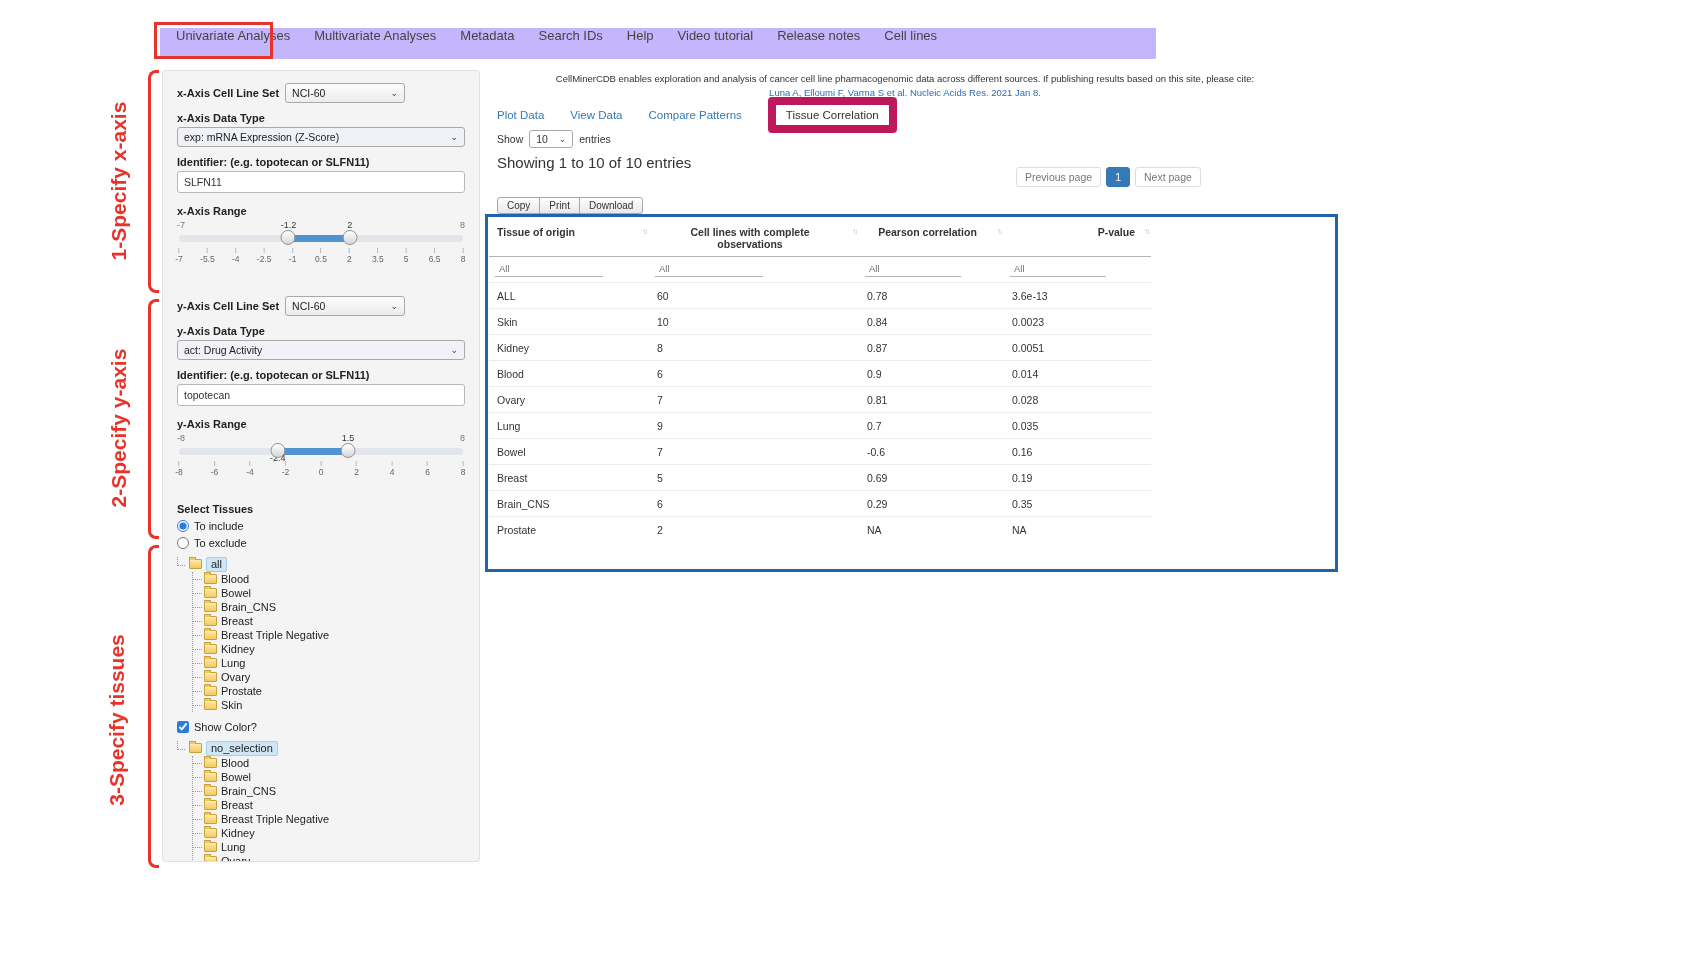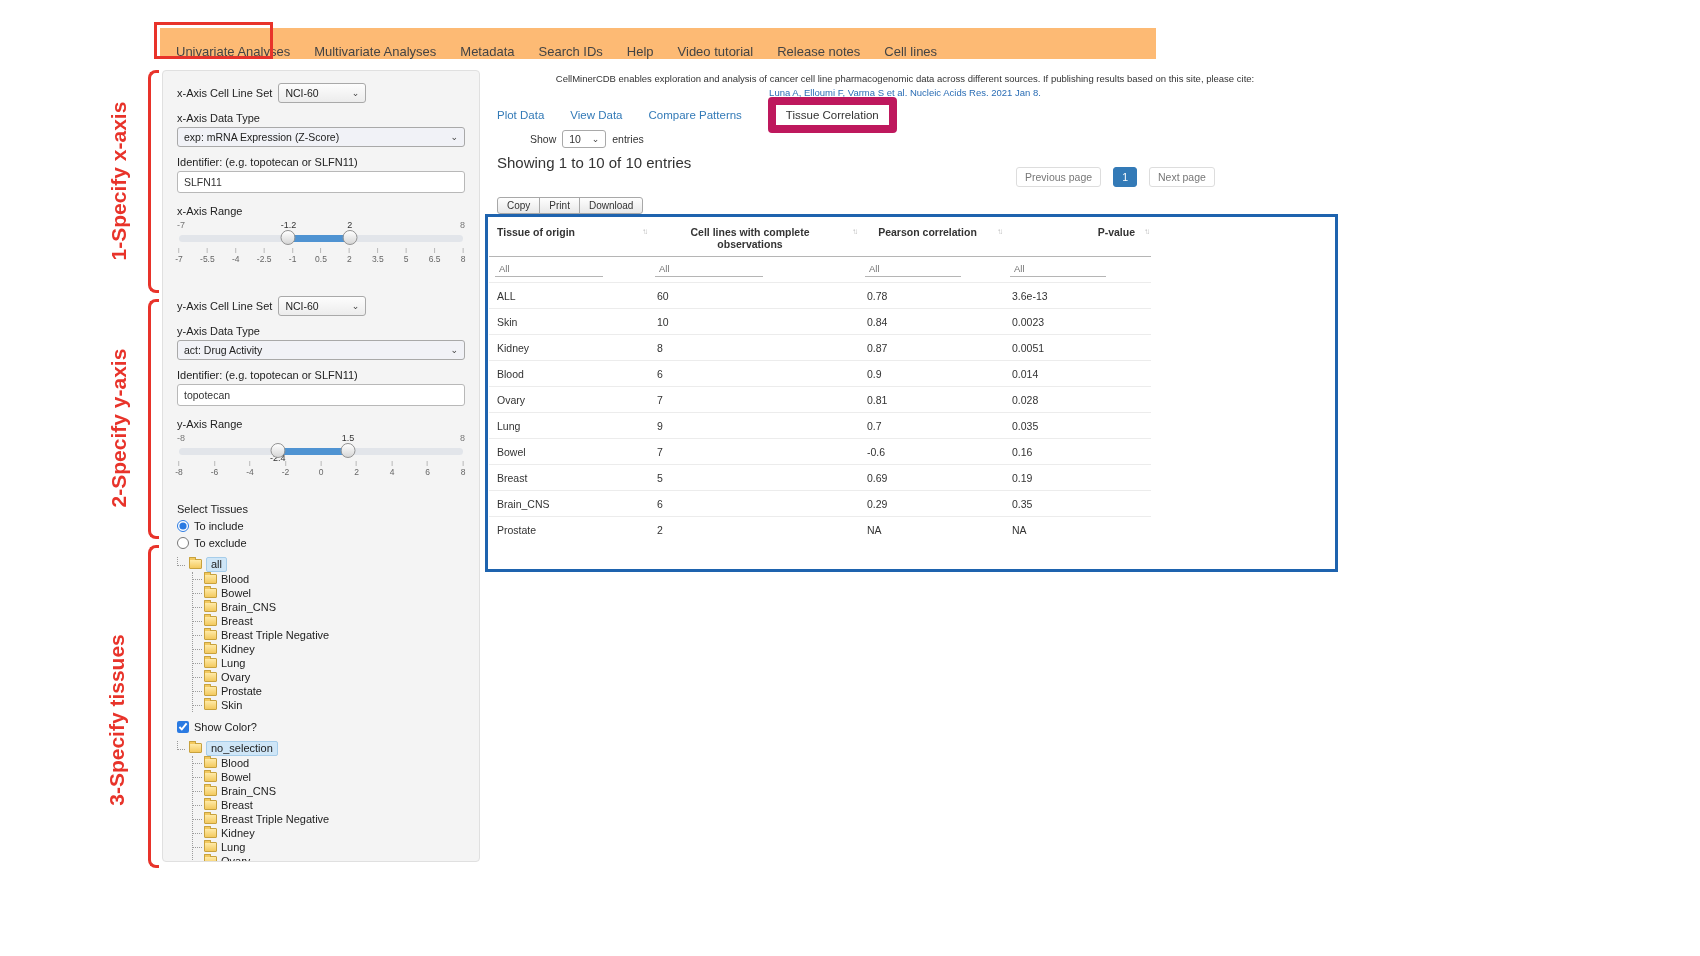--- a/index.html
+++ b/index.html
@@ -5,21 +5,21 @@
   * { box-sizing: border-box; }
   html,body { margin:0; padding:0; }
   body {
     width:1700px; height:956px; position:relative; background:#fff;
     font-family:"Liberation Sans", sans-serif; color:#333; overflow:hidden;
   }
 
   
   .navbar {
     position:absolute; left:160px; top:28px; width:996px; height:31px;
-    background:#fdba74; display:flex; align-items:flex-end; gap:24px;
+    background:#c4b5fd; display:flex; align-items:flex-start; gap:24px;
     padding-left:16px; font-size:13px; color:#444;
   }
   .nav-item { cursor:pointer; white-space:nowrap; }
 
   .red-box {
     position:absolute; left:154px; top:22px; width:119px; height:37px;
     border:3px solid #e8332a; z-index:6; pointer-events:none;
   }
 
   
@@ -33,30 +33,30 @@
     white-space:nowrap; transform:translate(-50%,-50%) rotate(-90deg);
     z-index:5; pointer-events:none;
   }
 
   
   .sidebar {
     position:absolute; left:162px; top:70px; width:318px; height:792px;
     background:#f4f4f4; border:1px solid #e0e0e0; border-radius:4px;
     padding:10px 14px 6px 14px; font-size:11px; color:#222; overflow:hidden;
   }
-  .lbl { font-weight:normal; margin-top:9px; margin-bottom:3px; }
+  .lbl { font-weight:bold; margin-top:9px; margin-bottom:3px; }
   .inline-row { display:flex; align-items:center; gap:6px; margin-top:2px; }
   .sel {
     background:linear-gradient(#fdfdfd,#ececec); border:1px solid #a9a9a9;
     border-radius:3px; padding:2px 6px; height:20px;
     display:flex; align-items:center; justify-content:space-between; gap:8px;
     font-size:10.5px; cursor:pointer;
   }
   .sel .chev { font-size:9px; color:#444; line-height:1; }
-  .sel.small { width:88px; }
+  .sel.small { width:120px; }
   .sel.full  { width:100%; background:#f1f2f7; }
   .txt-input {
     width:100%; height:22px; border:1px solid #b8b8b8; border-radius:3px;
     font-size:10.5px; padding:2px 6px; background:#fff; font-family:inherit; color:#333;
   }
 
   
   .slider { position:relative; height:54px; margin-top:3px; }
   .sl-min, .sl-max { position:absolute; top:0; font-size:9px; color:#777; }
   .sl-min { left:0; } .sl-max { right:0; }
@@ -89,26 +89,26 @@
   .tree-item-label { line-height:12px; }
 
   
   .citation { position:absolute; left:470px; top:72px; width:870px; text-align:center; font-size:9.5px; color:#333; line-height:1.5; }
   .citation .cite-link { color:#2a6db5; cursor:pointer; }
 
   .tabs { position:absolute; left:497px; top:102px; display:flex; align-items:center; gap:26px; font-size:11.5px; color:#337ab7; height:26px; }
   .tab { cursor:pointer; white-space:nowrap; }
   .tab-active { border:8px solid #be185d; border-radius:4px; padding:4px 10px; color:#333; }
 
-  .show-row { position:absolute; left:497px; top:130px; display:flex; align-items:center; gap:6px; font-size:10.5px;margin-left:33px; }
+  .show-row { position:absolute; left:497px; top:130px; display:flex; align-items:center; gap:6px; font-size:10.5px; }
   .sel.tiny { width:44px; height:18px; background:#fff; }
 
   .showing { position:absolute; left:497px; top:154px; font-size:15px; color:#333; }
 
-  .pagination { position:absolute; left:1016px; top:167px; display:flex; align-items:center; gap:12px; font-size:10.5px; }
+  .pagination { position:absolute; left:1016px; top:167px; display:flex; align-items:center; gap:5px; font-size:10.5px; }
   .page-btn { border:1px solid #ddd; border-radius:3px; padding:3px 8px; color:#777; background:#fff; cursor:pointer; white-space:nowrap; }
   .page-num { background:#337ab7; border:1px solid #337ab7; border-radius:3px; padding:3px 8px; color:#fff; cursor:pointer; }
 
   .dt-buttons { position:absolute; left:497px; top:197px; display:flex; }
   .dt-btn {
     border:1px solid #a8a8a8; background:linear-gradient(#fefefe,#e8e8e8);
     font-size:10px; padding:2px 9px; margin-right:-1px; color:#333; cursor:pointer;
   }
   .dt-btn:first-child { border-radius:3px 0 0 3px; }
   .dt-btn:last-child { border-radius:0 3px 3px 0; }

